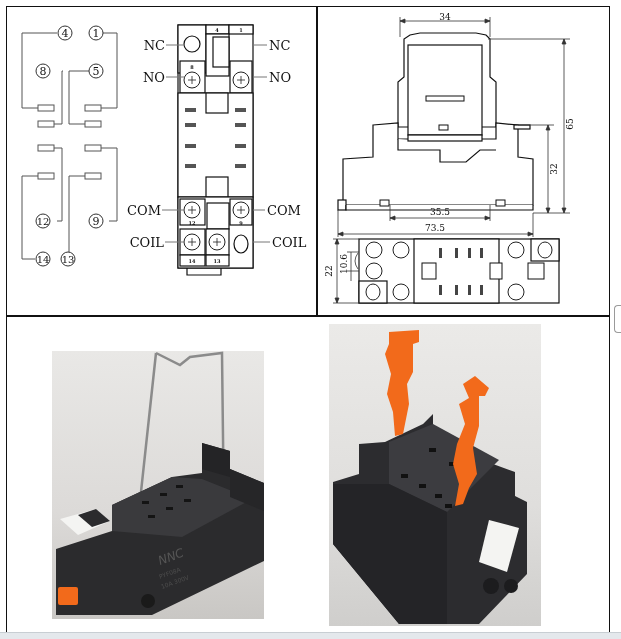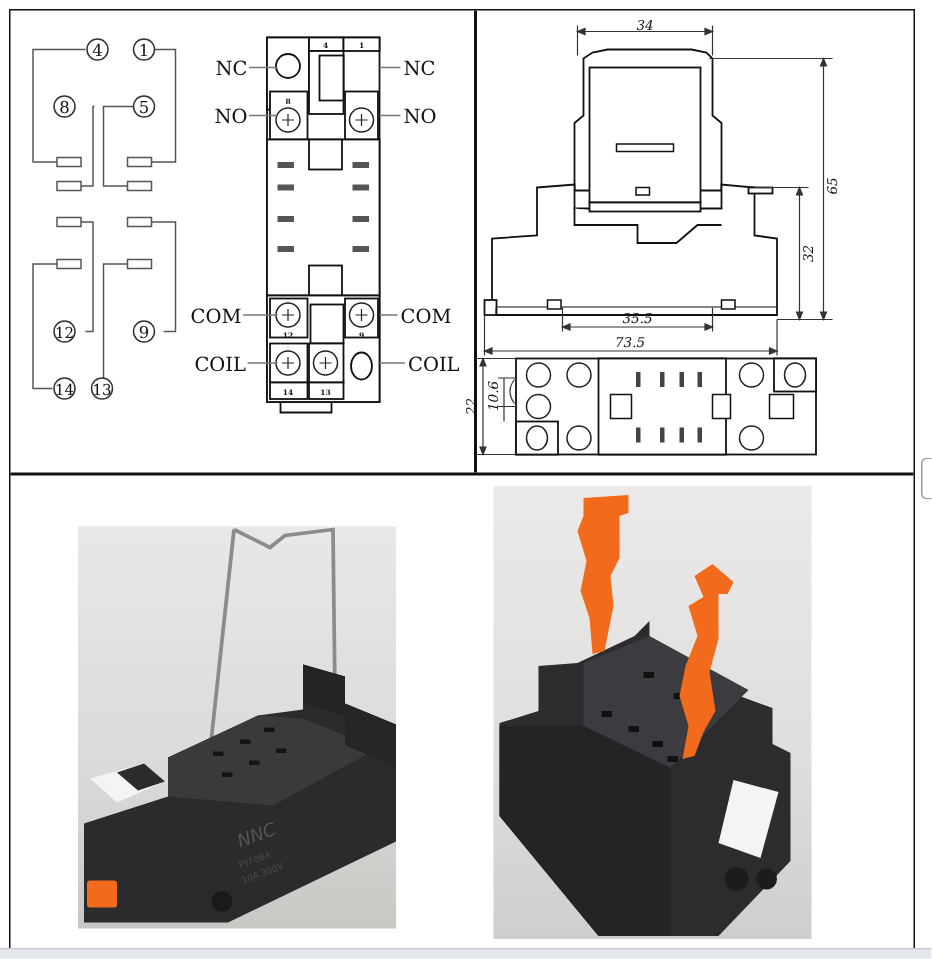--- a/index.html
+++ b/index.html
@@ -157,21 +157,21 @@
         <text x="154" y="208" text-anchor="end">COM</text>
         <text x="260" y="208">COM</text>
         <text x="157" y="240" text-anchor="end">COIL</text>
         <text x="265" y="240">COIL</text>
       </g>
     </svg>
   </div>
 
   <div class="vdiv"></div>
 
-  <div class="cell" style="left:296px;top:0;width:293px;height:308px;font-style:italic;">
+  <div class="cell" style="left:311px;top:0;width:293px;height:308px;">
     <svg width="293" height="308" viewBox="0 0 293 308">
 
       <g stroke="#333" stroke-width="0.8" fill="none">
         <line x1="82" y1="10" x2="82" y2="30"></line>
           <line x1="172" y1="10" x2="172" y2="30"></line>
         <line x1="82" y1="14" x2="172" y2="14"></line>
         <path d="M82,14 l5,-2 l0,4 z" fill="#333"></path>
           <path d="M172,14 l-5,-2 l0,4 z" fill="#333"></path>
       </g>
       <text class="lbl" x="127" y="13" font-size="9" text-anchor="middle">34</text>

